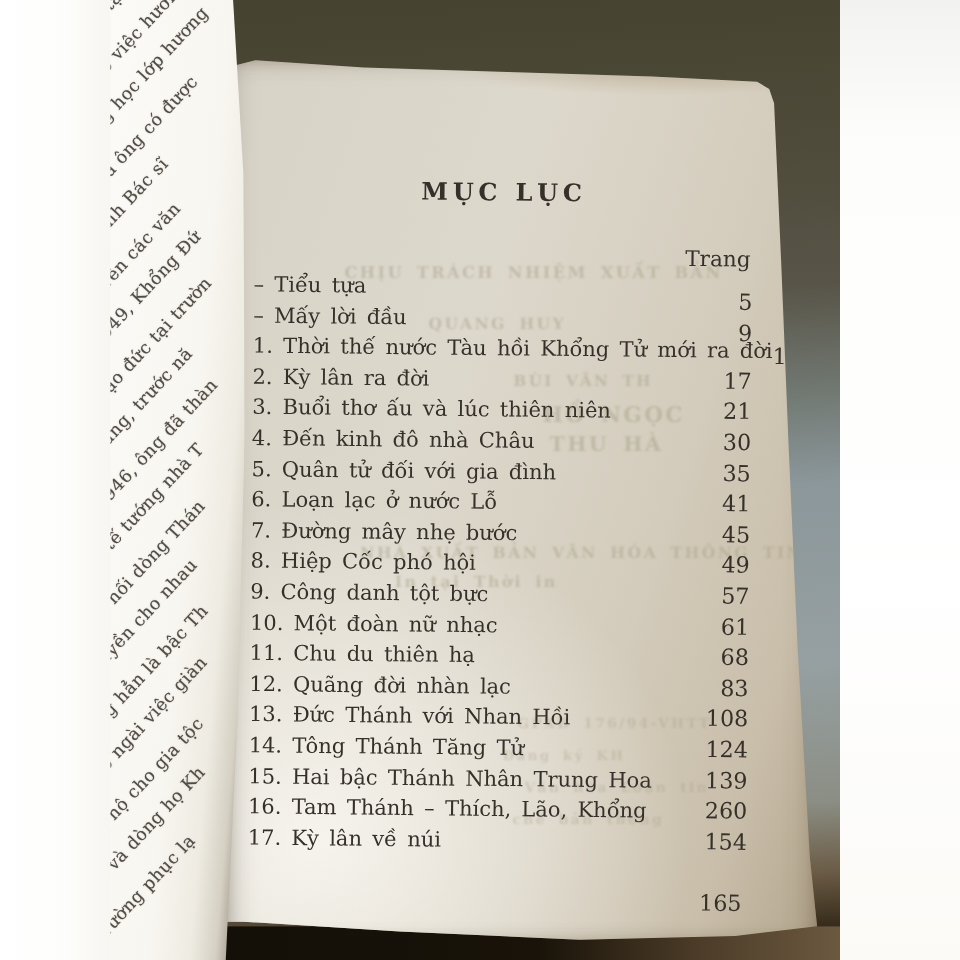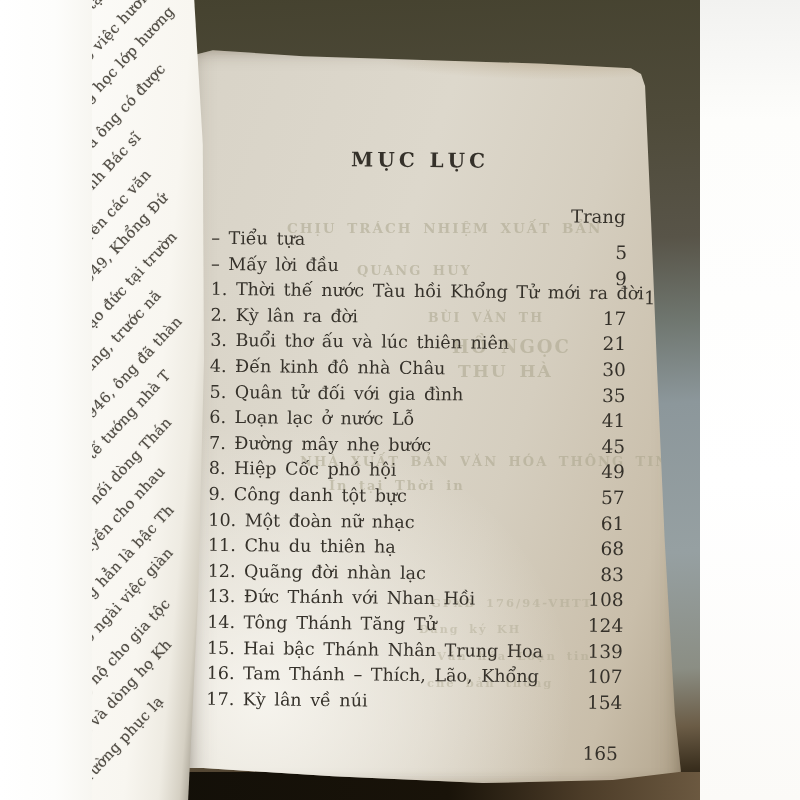--- a/index.html
+++ b/index.html
@@ -195,21 +195,21 @@
             <span class="pg">124</span>
           </div>
 
           <div class="toc-row">
             <span class="lbl">15. Hai bậc Thánh Nhân Trung Hoa</span>
             <span class="pg">139</span>
           </div>
 
           <div class="toc-row">
             <span class="lbl">16. Tam Thánh – Thích, Lão, Khổng</span>
-            <span class="pg">107</span>
+            <span class="pg">260</span>
           </div>
 
           <div class="toc-row">
             <span class="lbl">17. Kỳ lân về núi</span>
             <span class="pg">154</span>
           </div>
         </div>
       <div class="toc-footer">165</div>
     </div>
   </div>

